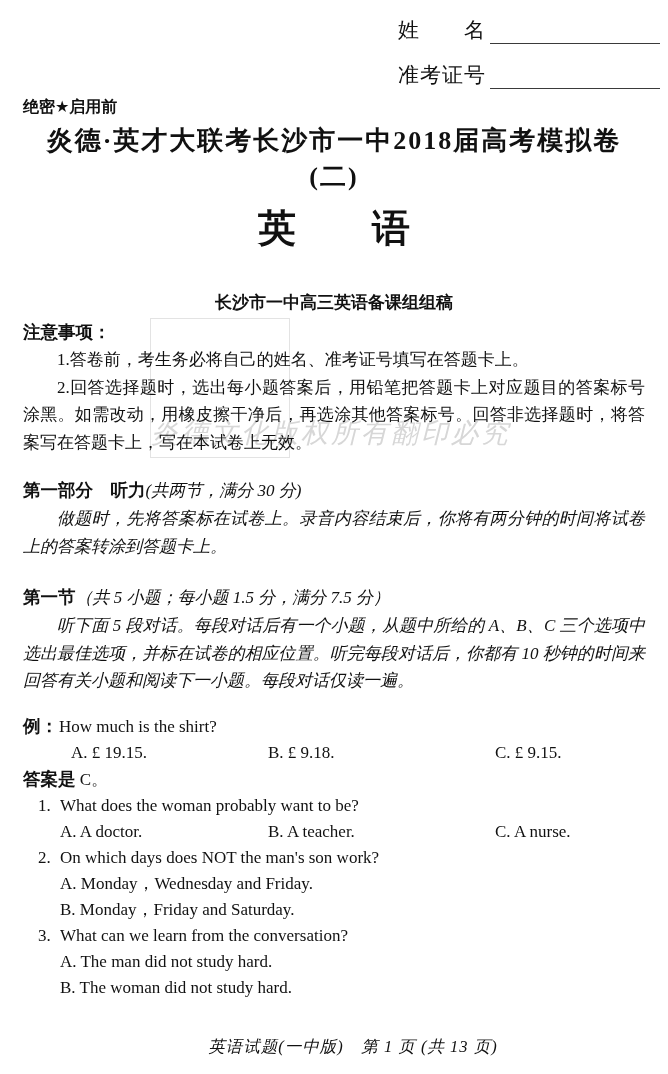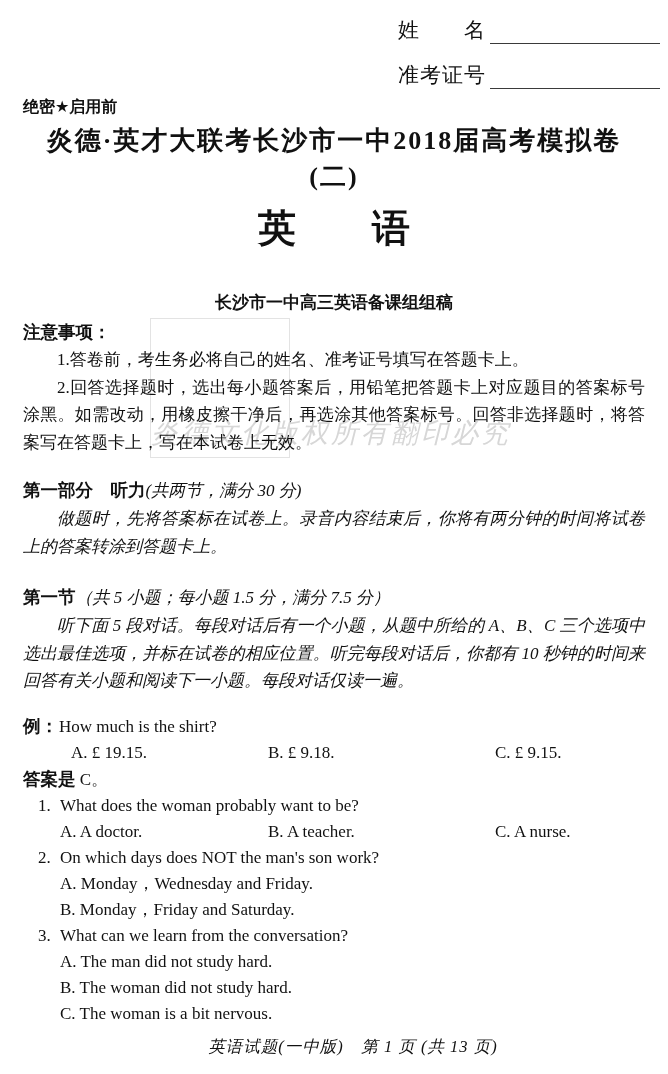--- a/index.html
+++ b/index.html
@@ -215,21 +215,20 @@
       </div>
       <div class="opt-stack en">A. Monday，Wednesday and Friday.</div>
       <div class="opt-stack en">B. Monday，Friday and Saturday.</div>
 
       <div class="q-line en">
         <span class="q-num">3.</span>
         <span>What can we learn from the conversation?</span>
       </div>
       <div class="opt-stack en">A. The man did not study hard.</div>
       <div class="opt-stack en">B. The woman did not study hard.</div>
-      <div class="opt-stack en">C. The woman is a bit nervous.</div>
 
     </div>
   </div>
 
   <div class="footer">
     <span>英语试题(一中版)　第 1 页 (共 13 页)</span>
   </div>
 
 </div>
 

